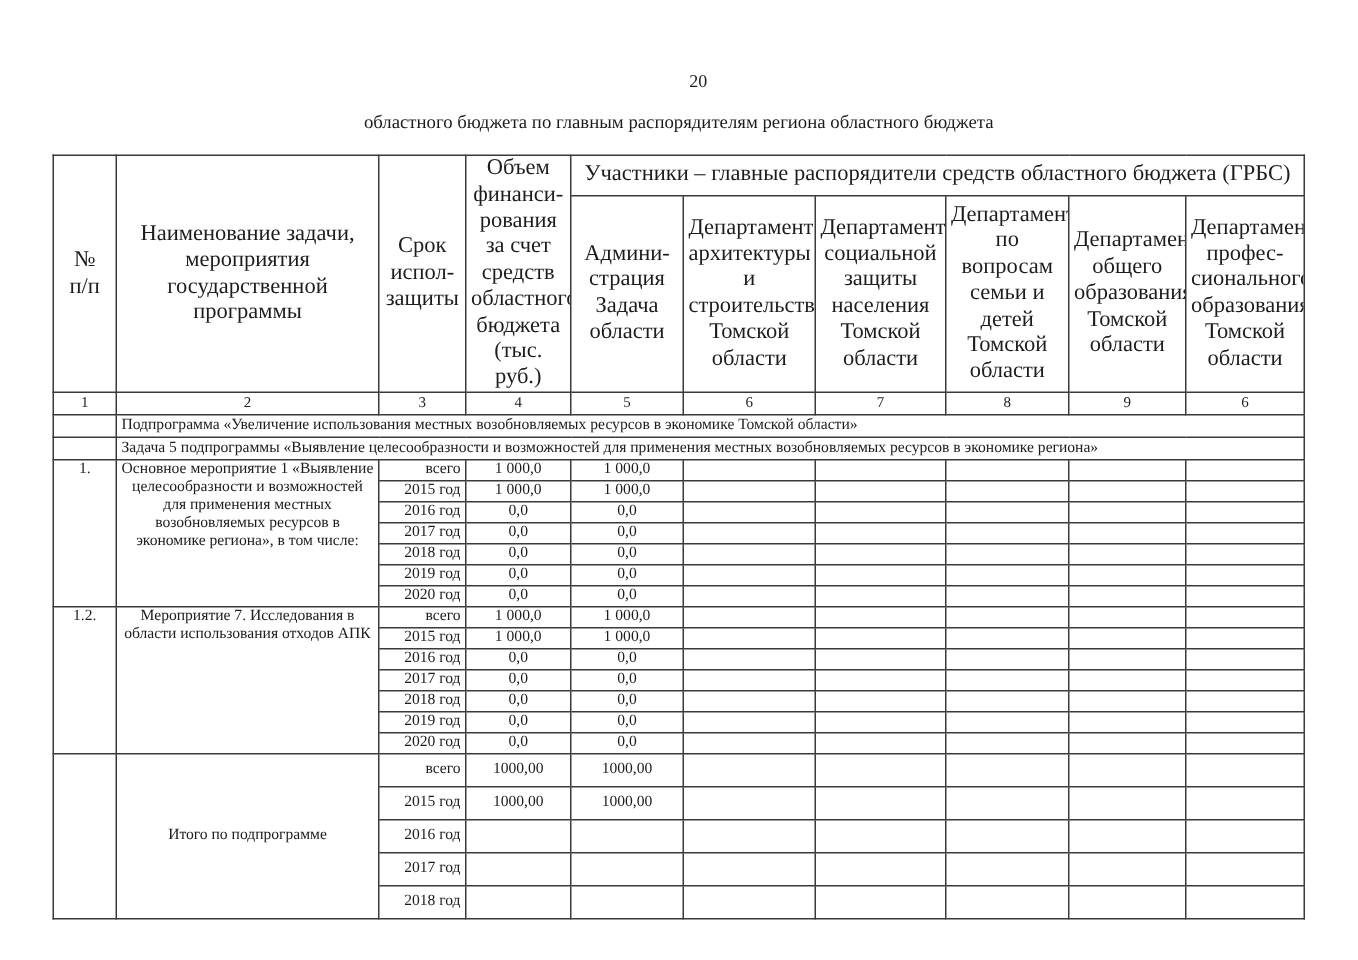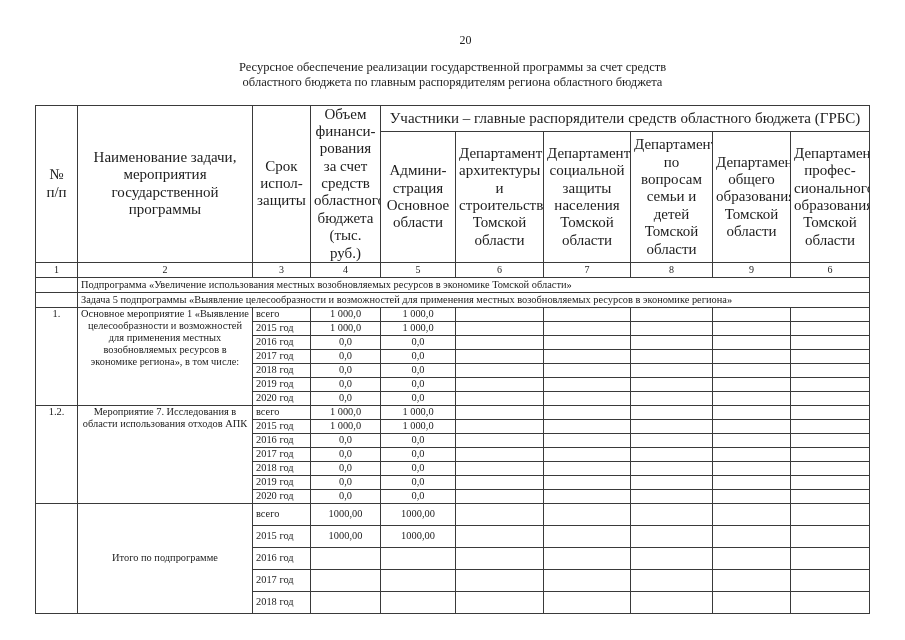--- a/index.html
+++ b/index.html
@@ -6,21 +6,21 @@
   html, body { margin: 0; padding: 0; }
   body {
     width: 905px; height: 640px;
     background: #ffffff;
     font-family: "Liberation Serif", serif;
     color: #1c1c1c;
     overflow: hidden;
   }
   .page-number {
     text-align: center;
-    padding-top: 33px;
+    padding-top: 47px;
     font-size: 12px;
     margin-left: 26px;
   }
   .doc-title {
     text-align: center;
     margin-top: 12px;
     font-size: 12.5px;
     line-height: 1.22;
   }
   table.doc-table {
@@ -44,32 +44,31 @@
     font-size: 15px;
   }
   .participants-header { height: 25px; }
   .grbs-row th { height: 79px; }
   .colnum-row td { height: 15px; text-align: center; font-size: 10px; padding: 0; }
   .band-row td { height: 15px; }
   .band-text { text-align: left; padding-left: 5px; font-family: Liberation Serif, serif; }
   .num-cell { vertical-align: top; text-align: center; padding-top: 2px; }
   .name-cell { vertical-align: top; text-align: center; padding: 2px 4px; }
   .v-middle { vertical-align: middle; }
-  .period-cell { text-align: left; padding-left: 7px; }
+  .period-cell { text-align: right; padding-left: 7px; }
   .value-cell { text-align: center; }
   .data-row td { height: 14px; }
   .tall-row td { height: 22px; }
 </style>
 </head>
 <body>
 
 <div class="page-number">20</div>
 
 <div class="doc-title">
-  <div>Ресурсное обеспечение реализации государственной программы за счет средств</div>
   <div>областного бюджета по главным распорядителям региона областного бюджета</div>
 </div>
 
 <table class="doc-table">
   <colgroup>
     <col style="width:42px">
       <col style="width:175px">
       <col style="width:58px">
       <col style="width:70px">
     <col style="width:75px">
@@ -95,21 +94,21 @@
 за счет
 средств
 областного
 бюджета
 (тыс. руб.)</th>
       <th colspan="6" class="participants-header">Участники – главные распорядители средств областного бюджета (ГРБС)</th>
     </tr>
     <tr class="grbs-row">
       <th>Админи-
 страция
-Основное
+Задача
 области</th>
       <th>Департамент
 архитектуры и
 строительства
 Томской
 области</th>
       <th>Департамент
 социальной
 защиты
 населения

